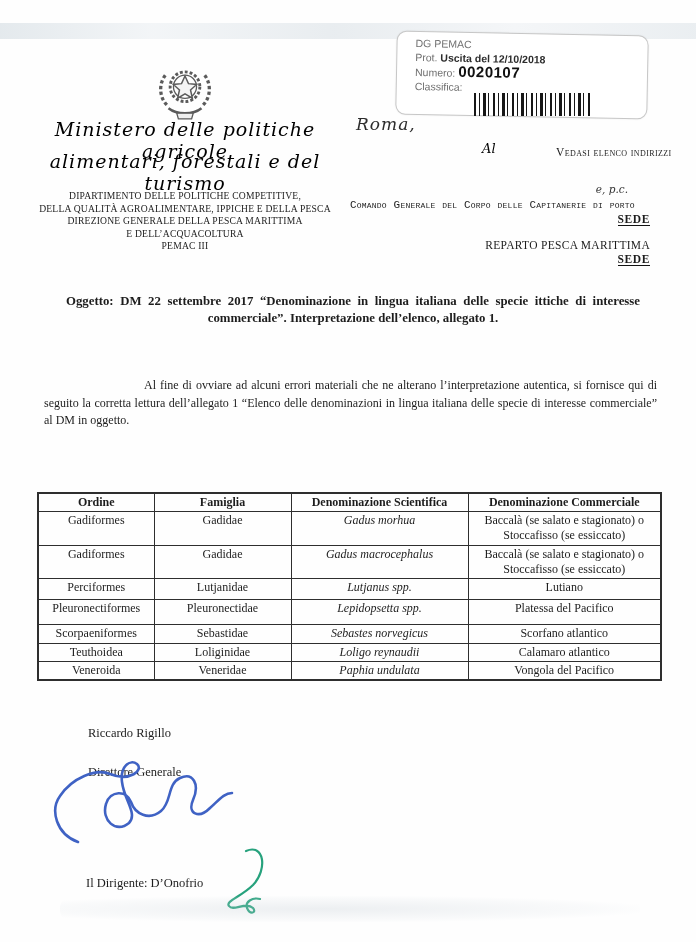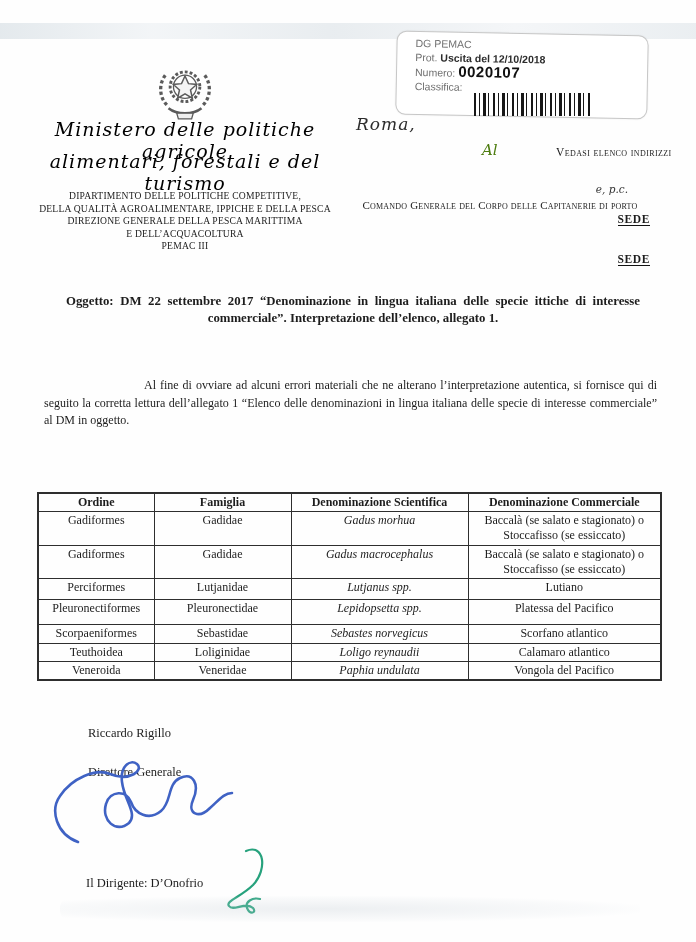--- a/index.html
+++ b/index.html
@@ -29,26 +29,26 @@
   .stamp .grey{color:#6f6f6f;font-size:10.5px;line-height:13.5px;}
   .stamp .strong{color:#2d2d2d;font-weight:bold;}
   .stamp .num{color:#111;font-weight:bold;font-size:15px;letter-spacing:.5px;}
   .barcode{left:474px;top:93px;width:116px;height:23px;
      background:repeating-linear-gradient(90deg,#171717 0 2px,transparent 2px 5px,#171717 5px 6px,transparent 6px 9px,#171717 9px 12px,transparent 12px 14px,#171717 14px 15px,transparent 15px 19px);}
 
   
   .roma{left:356px;top:114px;font-style:italic;font-family:"DejaVu Serif",serif;
         font-size:17px;letter-spacing:1px;color:#2c2c2c;}
   .to-al{left:482px;top:141px;font-style:italic;font-family:"DejaVu Serif",serif;
-         font-size:15px;color:#4d7c0f;}
+         font-size:13px;color:#000000;}
   .to-value{left:528px;top:146px;font-variant:small-caps;font-size:11.5px;letter-spacing:.4px;margin-left:28px;}
   .epc{left:400px;top:183px;width:228px;text-align:right;font-style:italic;
        font-size:10.5px;color:#333;font-family:"DejaVu Serif",serif;}
-  .comando{left:350px;top:199px;width:300px;text-align:center;font-variant:small-caps;
-           font-size:11px;letter-spacing:.2px;white-space:nowrap;}
+  .comando{left:350px;top:199px;width:300px;text-align:left;font-variant:small-caps;
+           font-size:11px;letter-spacing:.2px;white-space:nowrap;font-family:Liberation Mono, monospace;}
   .sede{font-weight:bold;font-size:11.5px;letter-spacing:.6px;}
   .sede span{border-bottom:1.6px solid #111;}
   .sede1{left:350px;top:213px;width:300px;text-align:right;}
   .reparto{left:350px;top:239px;width:300px;text-align:right;font-size:11.5px;letter-spacing:.3px;}
   .sede2{left:350px;top:253px;width:300px;text-align:right;}
 
   
   .subject{left:66px;top:293px;width:574px;font-weight:bold;font-size:12.8px;
            line-height:16.5px;text-align:justify;text-align-last:center;}
   .bodypar{left:44px;top:377px;width:613px;font-size:12px;line-height:17.6px;
@@ -125,20 +125,21 @@
   <div class="abs barcode"></div>
 
   <div class="abs roma">Roma,</div>
 
   <div class="abs to-al">Al</div>
   <div class="abs to-value">Vedasi elenco indirizzi</div>
 
   <div class="abs epc">e, p.c.</div>
   <div class="abs comando">Comando Generale del Corpo delle Capitanerie di porto</div>
   <div class="abs sede sede1"><span>SEDE</span></div>
+  <div class="abs reparto">REPARTO PESCA MARITTIMA</div>
   <div class="abs sede sede2"><span>SEDE</span></div>
 
   <div class="abs subject">
     <span>Oggetto:</span>
     <span>DM 22 settembre 2017 “Denominazione in lingua italiana delle specie ittiche di interesse commerciale”. Interpretazione dell’elenco, allegato 1.</span>
   </div>
 
   <div class="abs bodypar">Al fine di ovviare ad alcuni errori materiali che ne alterano l’interpretazione autentica, si fornisce qui di seguito la corretta lettura dell’allegato 1 “Elenco delle denominazioni in lingua italiana delle specie di interesse commerciale” al DM in oggetto.</div>
 
   <table class="species" id="species-table">

